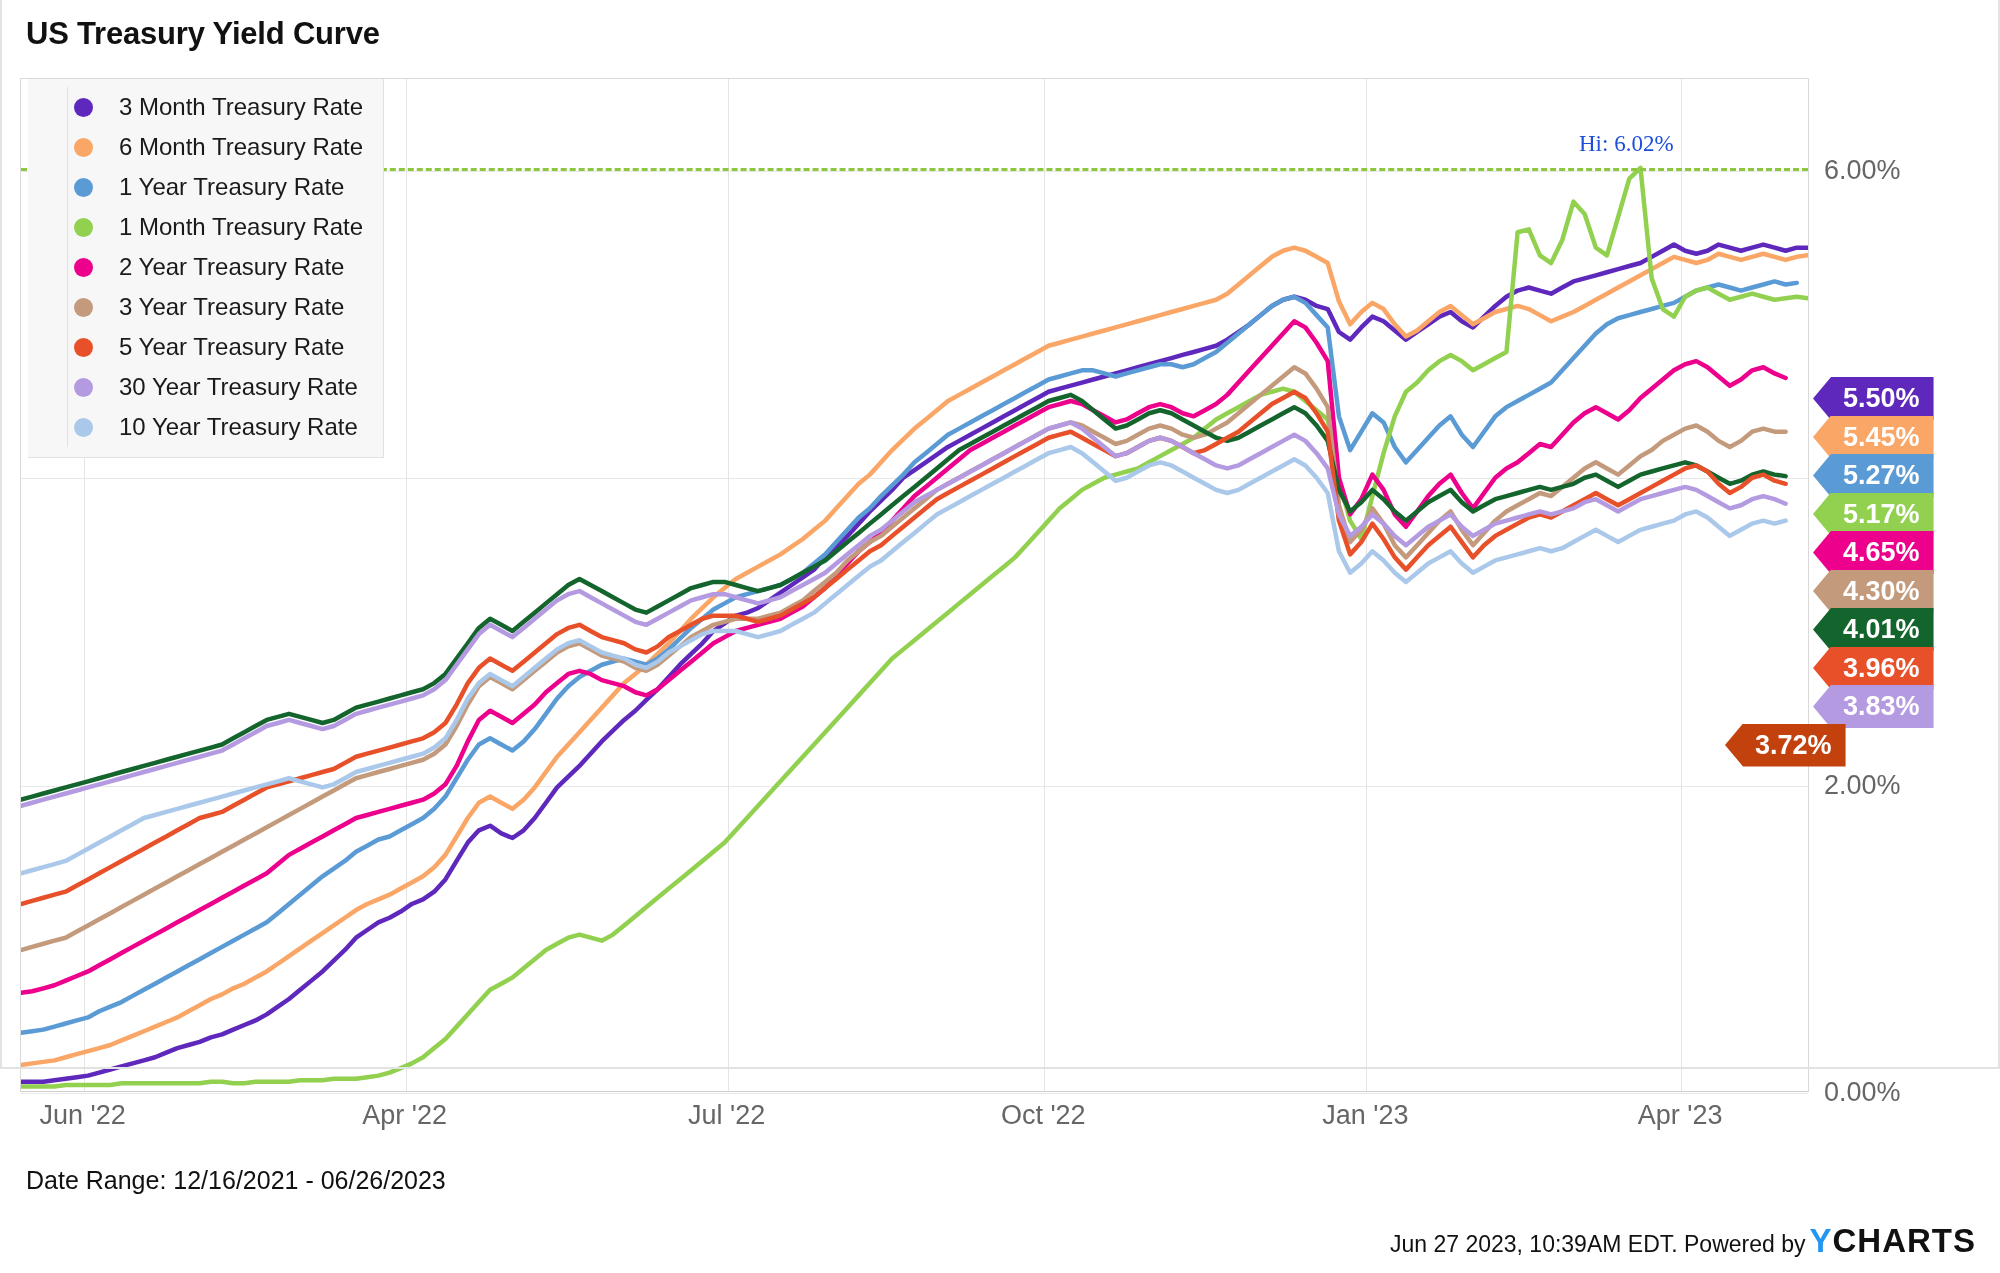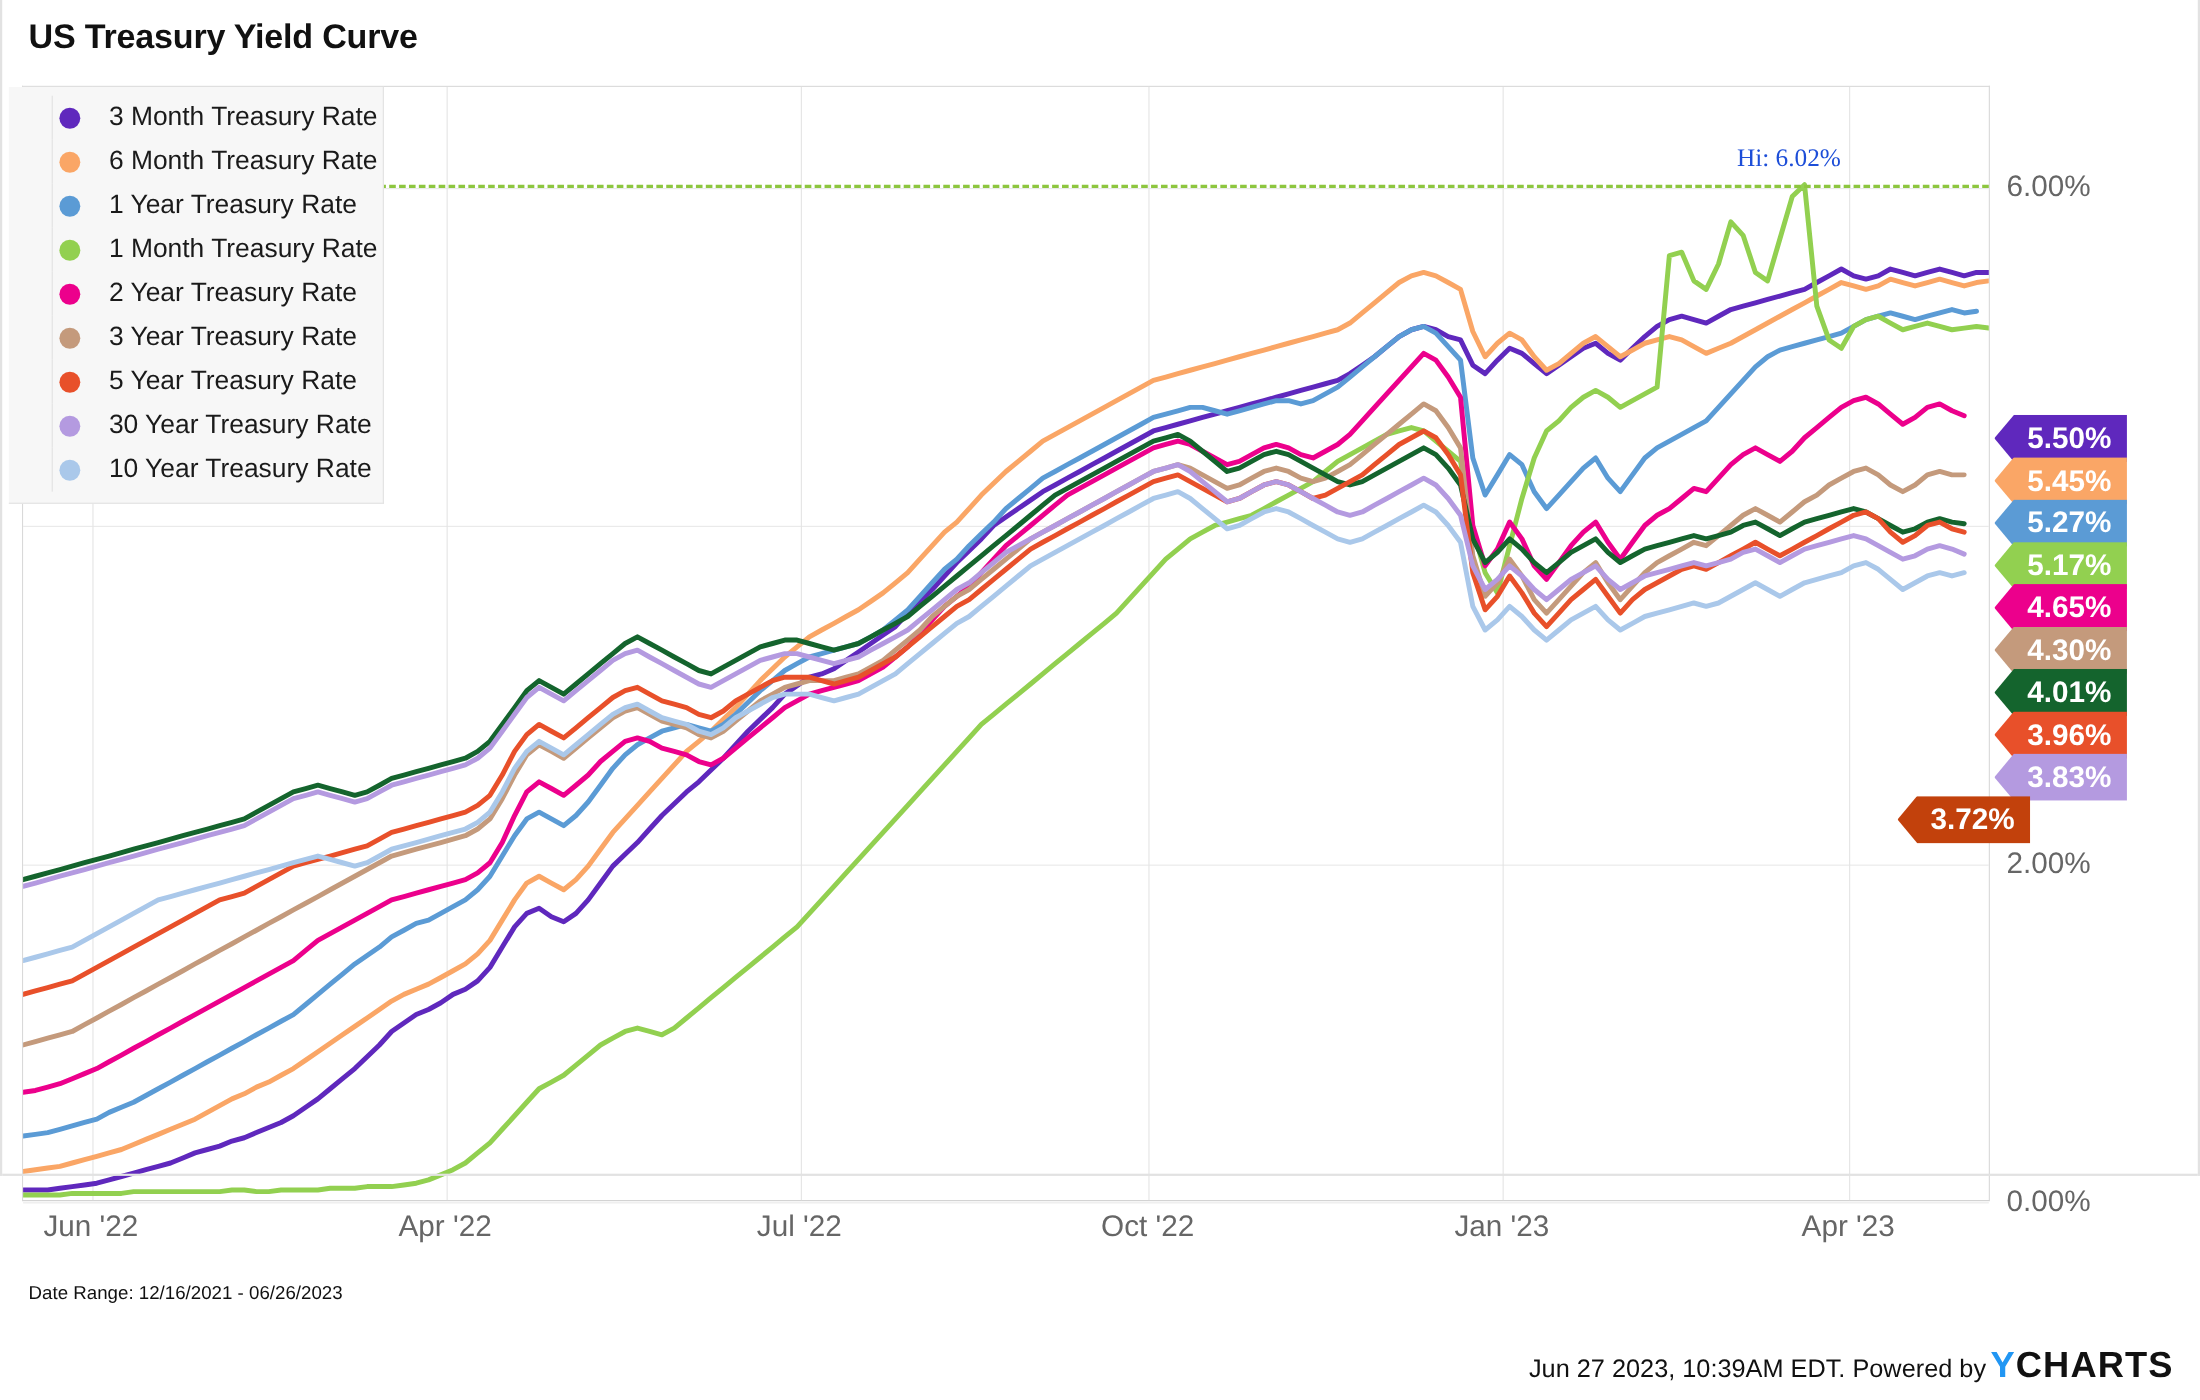--- a/index.html
+++ b/index.html
@@ -70,25 +70,25 @@
     position: absolute;
     font-size: 23px;
     color: #1d4ed8;
     white-space: nowrap;
     font-family: Liberation Serif, serif;
   }
 
   
   #legend {
     position: absolute;
-    left: 6px; top: 79px;
+    left: 26px; top: 79px;
     background: #f7f7f7;
     border-right: 1px solid #e2e2e2;
     border-bottom: 1px solid #e2e2e2;
-    padding: 8px 5px 10px 0;
+    padding: 8px 20px 10px 0;
     z-index: 6;
   }
   .legend-row {
     display: flex;
     align-items: center;
     height: 40px;
     padding-left: 46px;
     position: relative;
   }
   .legend-dot {
@@ -141,21 +141,21 @@
     padding-right: 14px;
     white-space: nowrap;
     z-index: 7;
     clip-path: polygon(18px 0, 100% 0, 100% 100%, 18px 100%, 0 50%);
   }
 
   
   #date-range {
     position: absolute;
     left: 24px; top: 1166px;
-    font-size: 17px;
+    font-size: 25px;
     color: #111111;
   }
   #credit {
     position: absolute;
     right: 22px; top: 1222px;
     font-size: 23px;
     color: #111111;
     display: flex;
     align-items: baseline;
     white-space: nowrap;

